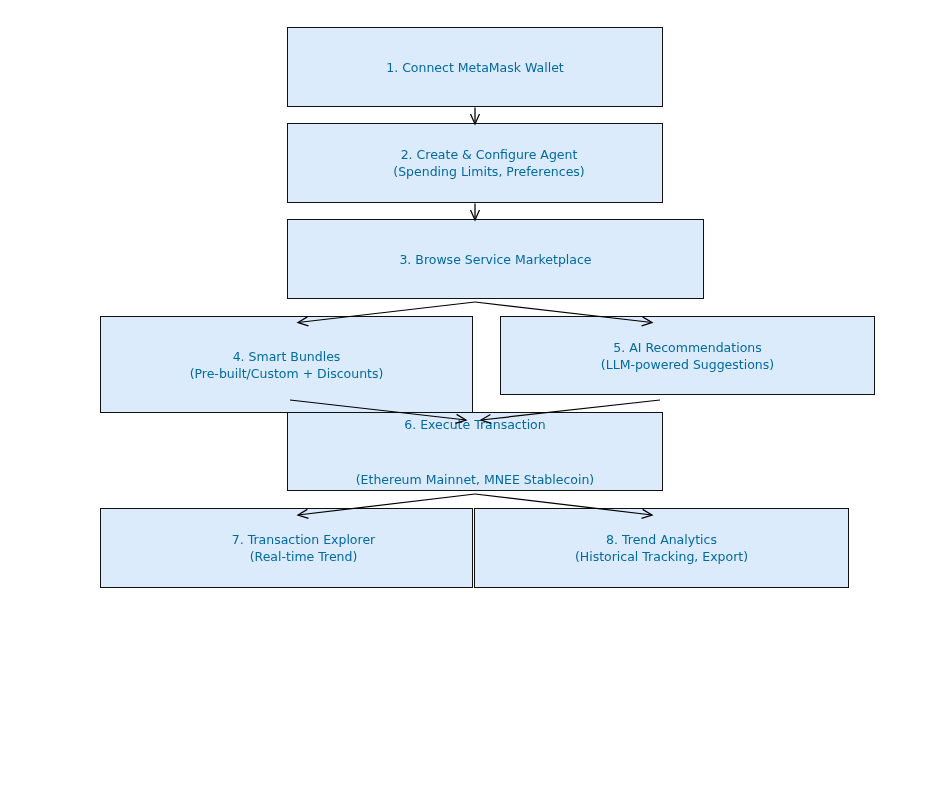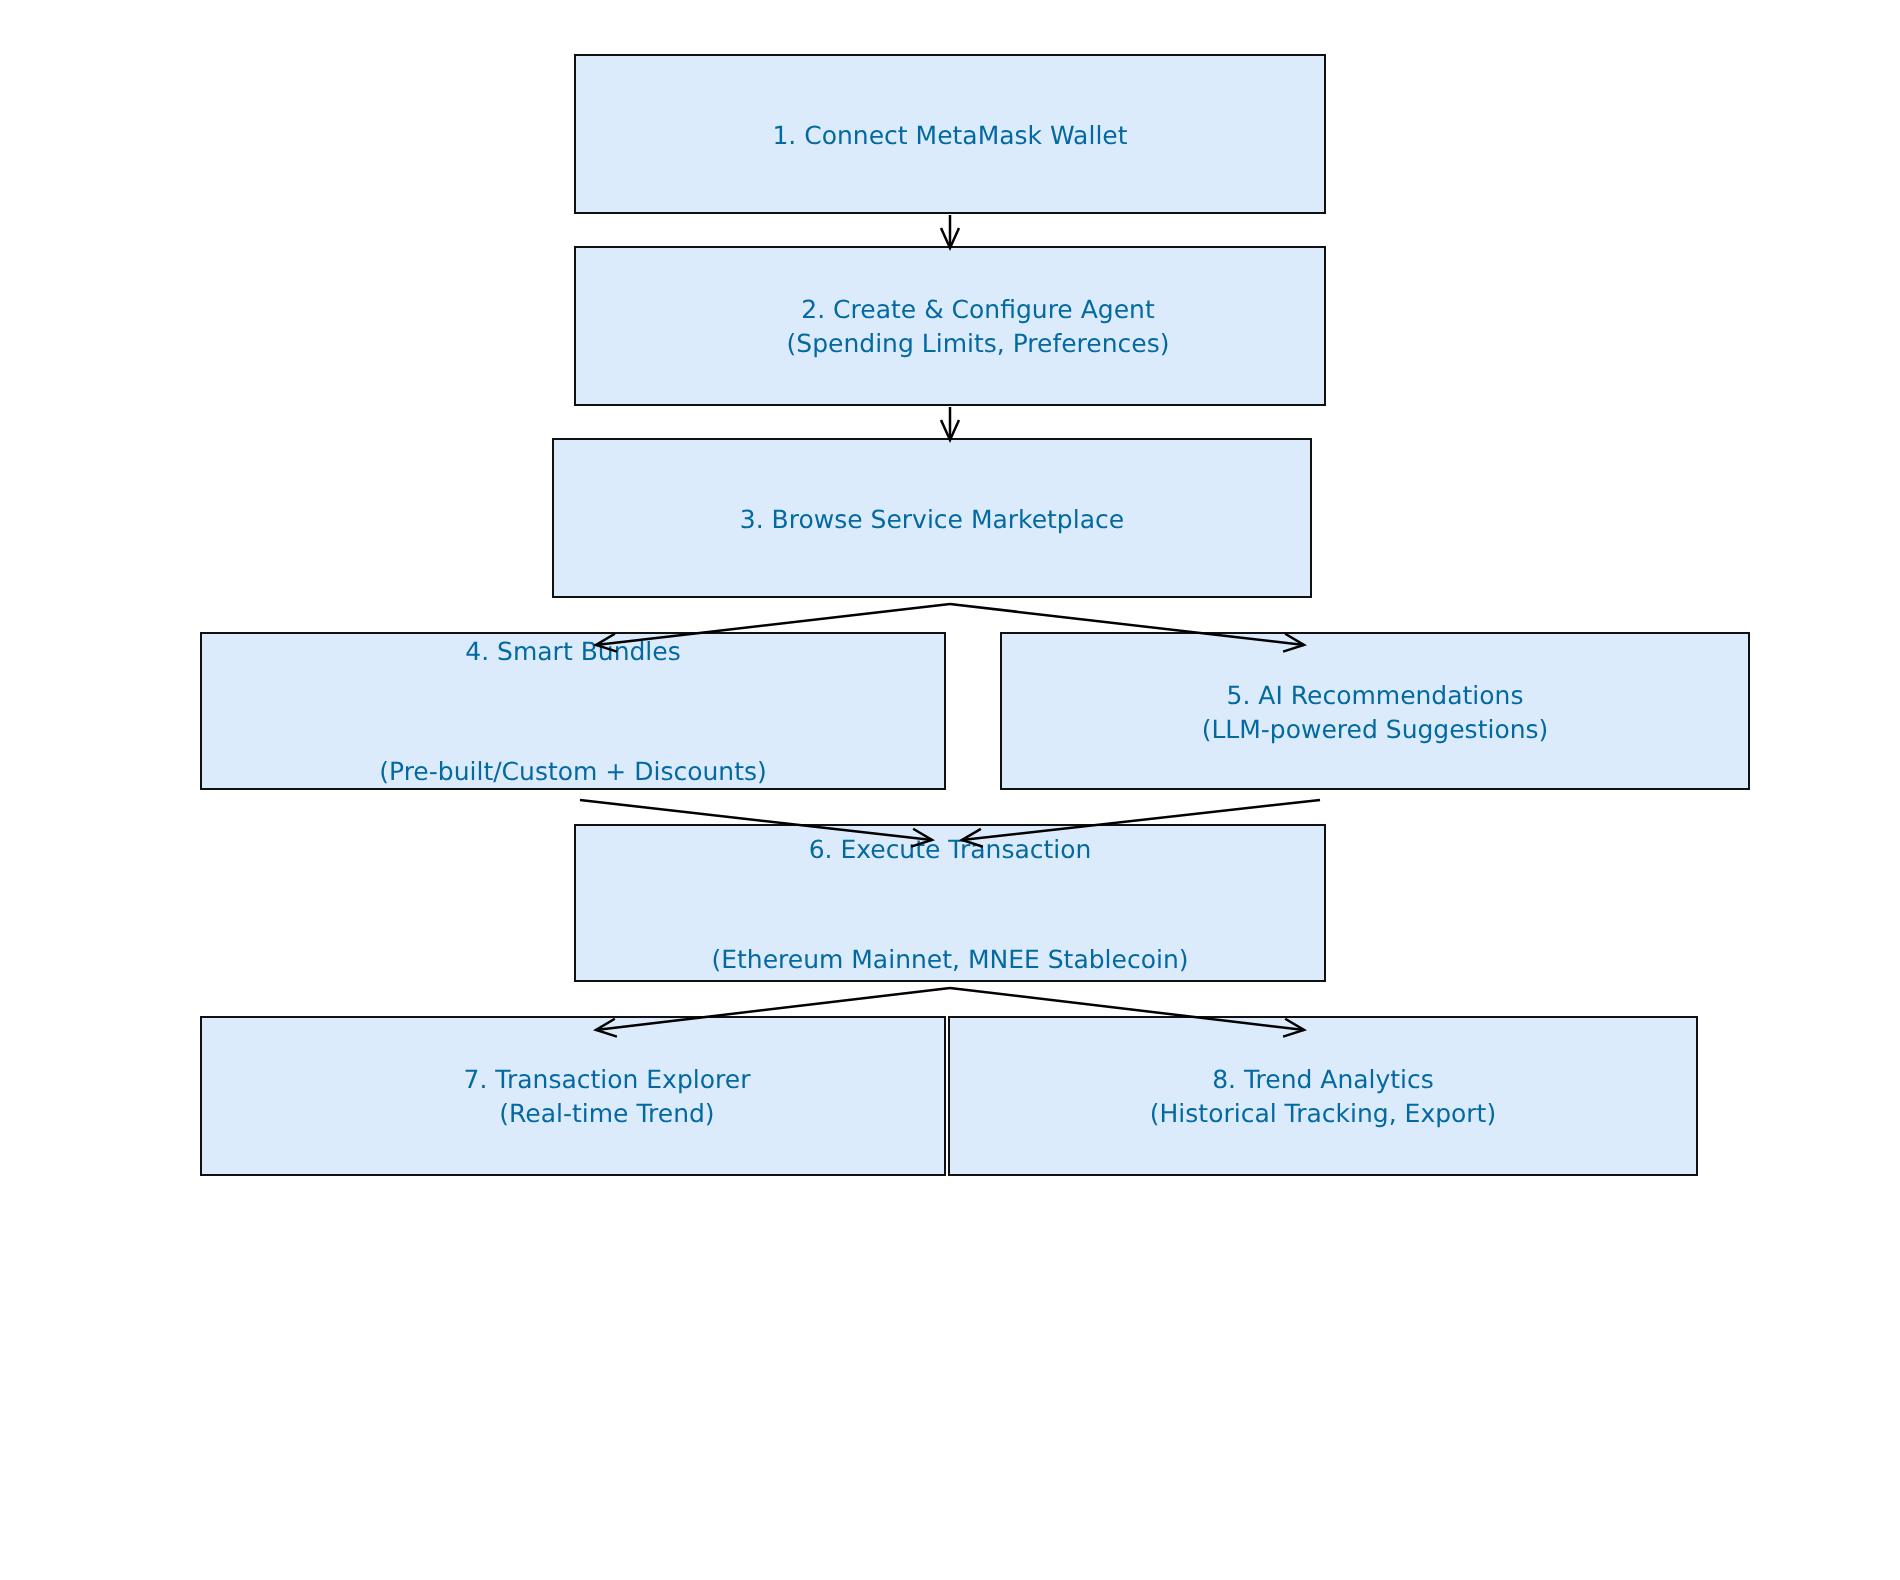--- a/index.html
+++ b/index.html
@@ -26,24 +26,24 @@
     justify-content: center;
     text-align: center;
     color: #0369a1;
     font-size: 12.5px;
     line-height: 17px;
   }
   .node .subtitle:empty { display: none; }
   
   .n1 { left: 287px; top: 27px;  width: 376px; height: 80px; }
   .n2 { left: 287px; top: 123px; width: 376px; height: 80px; padding-left: 28px; }
-  .n3 { left: 276px; top: 219px; width: 380px; height: 80px; }
+  .n3 { left: 287px; top: 219px; width: 417px; height: 80px; }
   .n6 { left: 287px; top: 412px; width: 376px; height: 79px; gap: 38px; }
   
-  .n4 { left: 100px; top: 316px; width: 373px; height: 79px; justify-content: space-between; }
+  .n4 { left: 100px; top: 316px; width: 373px; height: 97px; }
   .n5 { left: 500px; top: 316px; width: 375px; height: 79px; }
   .n7 { left: 100px; top: 508px; width: 373px; height: 80px; padding-left: 34px; }
   .n8 { left: 474px; top: 508px; width: 375px; height: 80px; }
 
   svg.arrows {
     position: absolute;
     left: 0; top: 0;
     width: 950px; height: 790px;
     pointer-events: none;
   }

